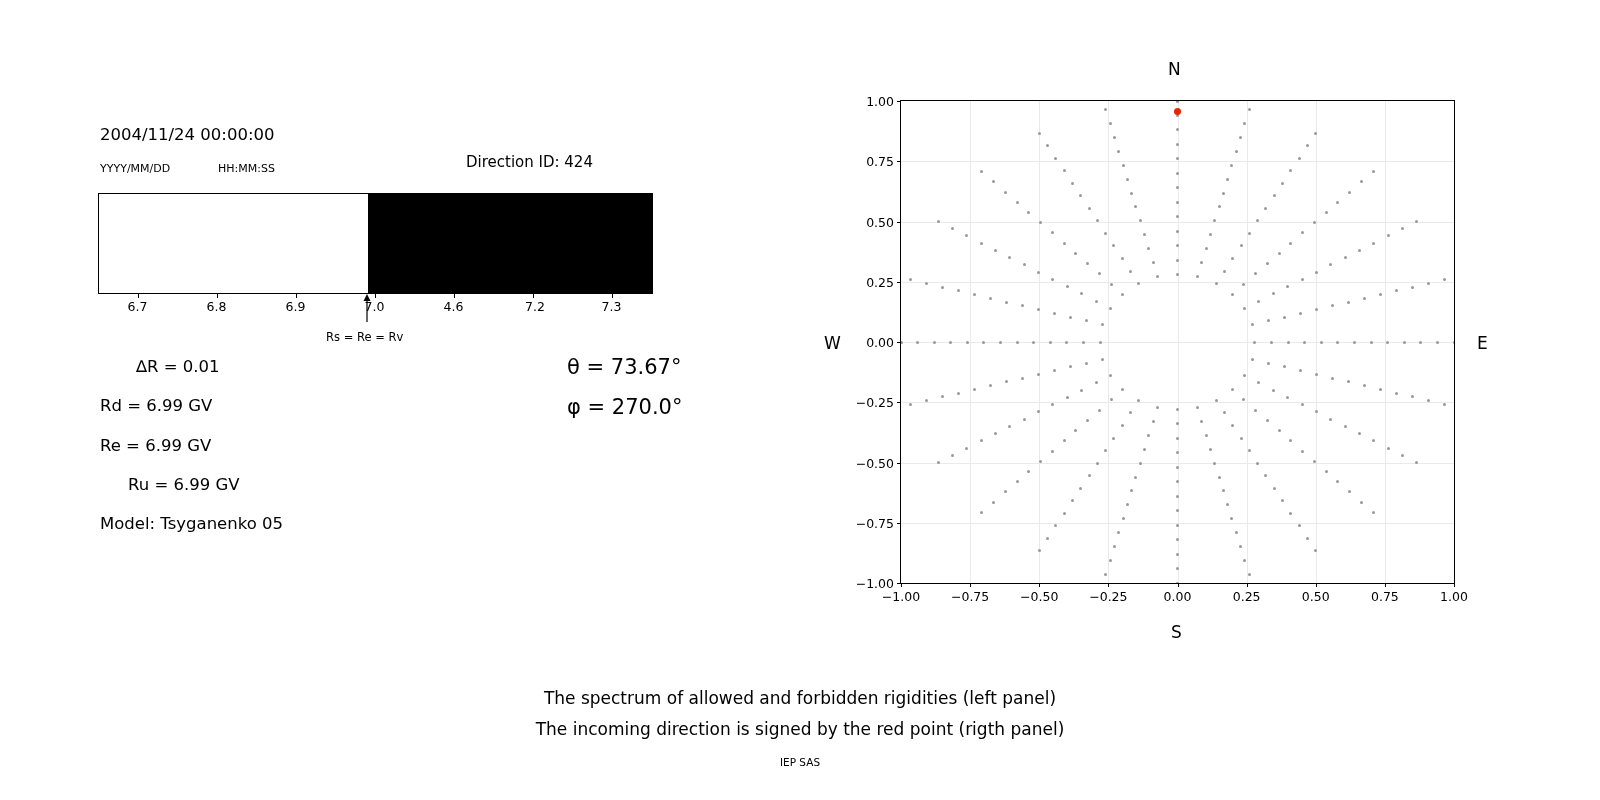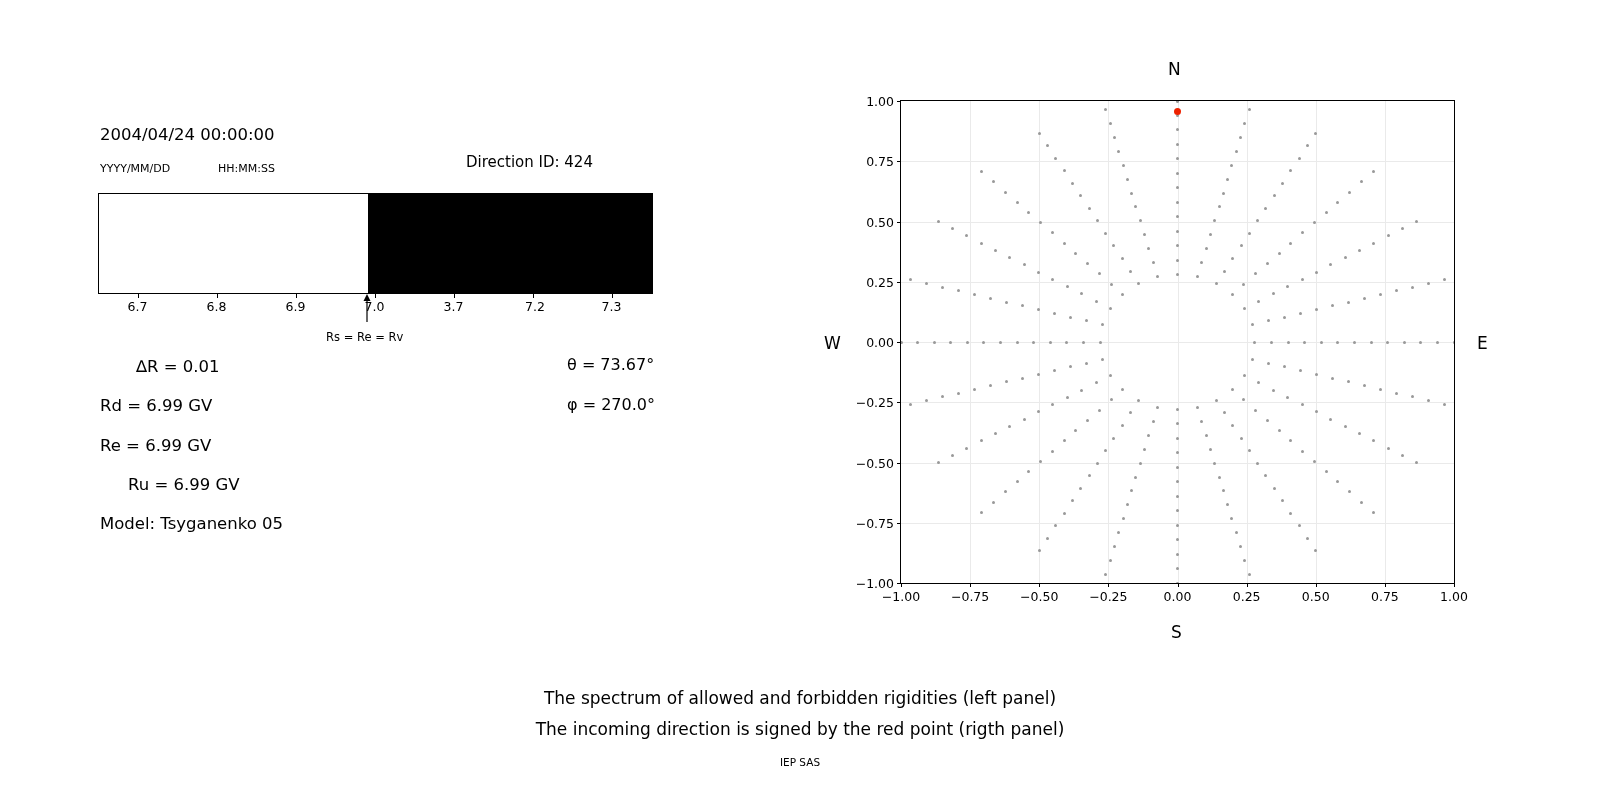--- a/index.html
+++ b/index.html
@@ -106,21 +106,21 @@
   }
 
   .val-left {
     position: absolute;
     font-size: 16.5px;
     left: 100px;
     white-space: nowrap;
   }
   .val-right {
     position: absolute;
-    font-size: 16px;
+    font-size: 21px;
     left: 567px;
     white-space: nowrap;
   }
   #dR    { top: 357px; margin-left: 36px; }
   #Rd    { top: 396px; }
   #Re    { top: 436px; }
   #Ru    { top: 475px; margin-left: 28px; }
   #model { top: 514px; }
   #theta { top: 355px; }
   #phi   { top: 395px; }
@@ -220,21 +220,21 @@
     top: 756px;
     font-size: 10.5px;
   }
 </style>
 </head>
 <body>
 
 <div class="panel-left">
 
 
-  <div class="info-line" id="datetime">2004/04/24 00:00:00</div>
+  <div class="info-line" id="datetime">2004/11/24 00:00:00</div>
 
   <div class="small-label" id="fmt-date">YYYY/MM/DD</div>
   <div class="small-label" id="fmt-time">HH:MM:SS</div>
 
   <div id="direction-id">Direction ID: 424</div>
 
   <div class="spectrum-wrap">
     <div class="spectrum-allowed" id="seg-allowed" style="left: 0px; width: 268.6px; background: rgb(255, 255, 255);"></div>
     <div class="spectrum-forbidden" id="seg-forbidden" style="left: 268.6px; width: 284.4px; background: rgb(0, 0, 0);"></div>
   </div>
@@ -242,21 +242,21 @@
   <div class="axis-line-ticks" id="spectrum-axis">
       <div class="xtick" style="left: 39.5px;"></div>
       <div class="xticklabel" style="left: 39.5px;">6.7</div>
       <div class="xtick" style="left: 118.5px;"></div>
       <div class="xticklabel" style="left: 118.5px;">6.8</div>
       <div class="xtick" style="left: 197.5px;"></div>
       <div class="xticklabel" style="left: 197.5px;">6.9</div>
       <div class="xtick" style="left: 276.5px;"></div>
       <div class="xticklabel" style="left: 276.5px;">7.0</div>
       <div class="xtick" style="left: 355.5px;"></div>
-      <div class="xticklabel" style="left: 355.5px;">3.7</div>
+      <div class="xticklabel" style="left: 355.5px;">4.6</div>
       <div class="xtick" style="left: 434.5px;"></div>
       <div class="xticklabel" style="left: 417px; margin-left: 20px;">7.2</div>
       <div class="xtick" style="left: 513.5px;"></div>
       <div class="xticklabel" style="left: 513.5px;">7.3</div>
     </div>
 
   <svg class="rs-arrow" viewBox="0 0 14 28" style="left: 359.6px;">
     <line x1="7" y1="28" x2="7" y2="4" stroke="#000" stroke-width="1.2"></line>
     <polygon points="7,0 3.5,7 10.5,7" fill="#000"></polygon>
   </svg>

